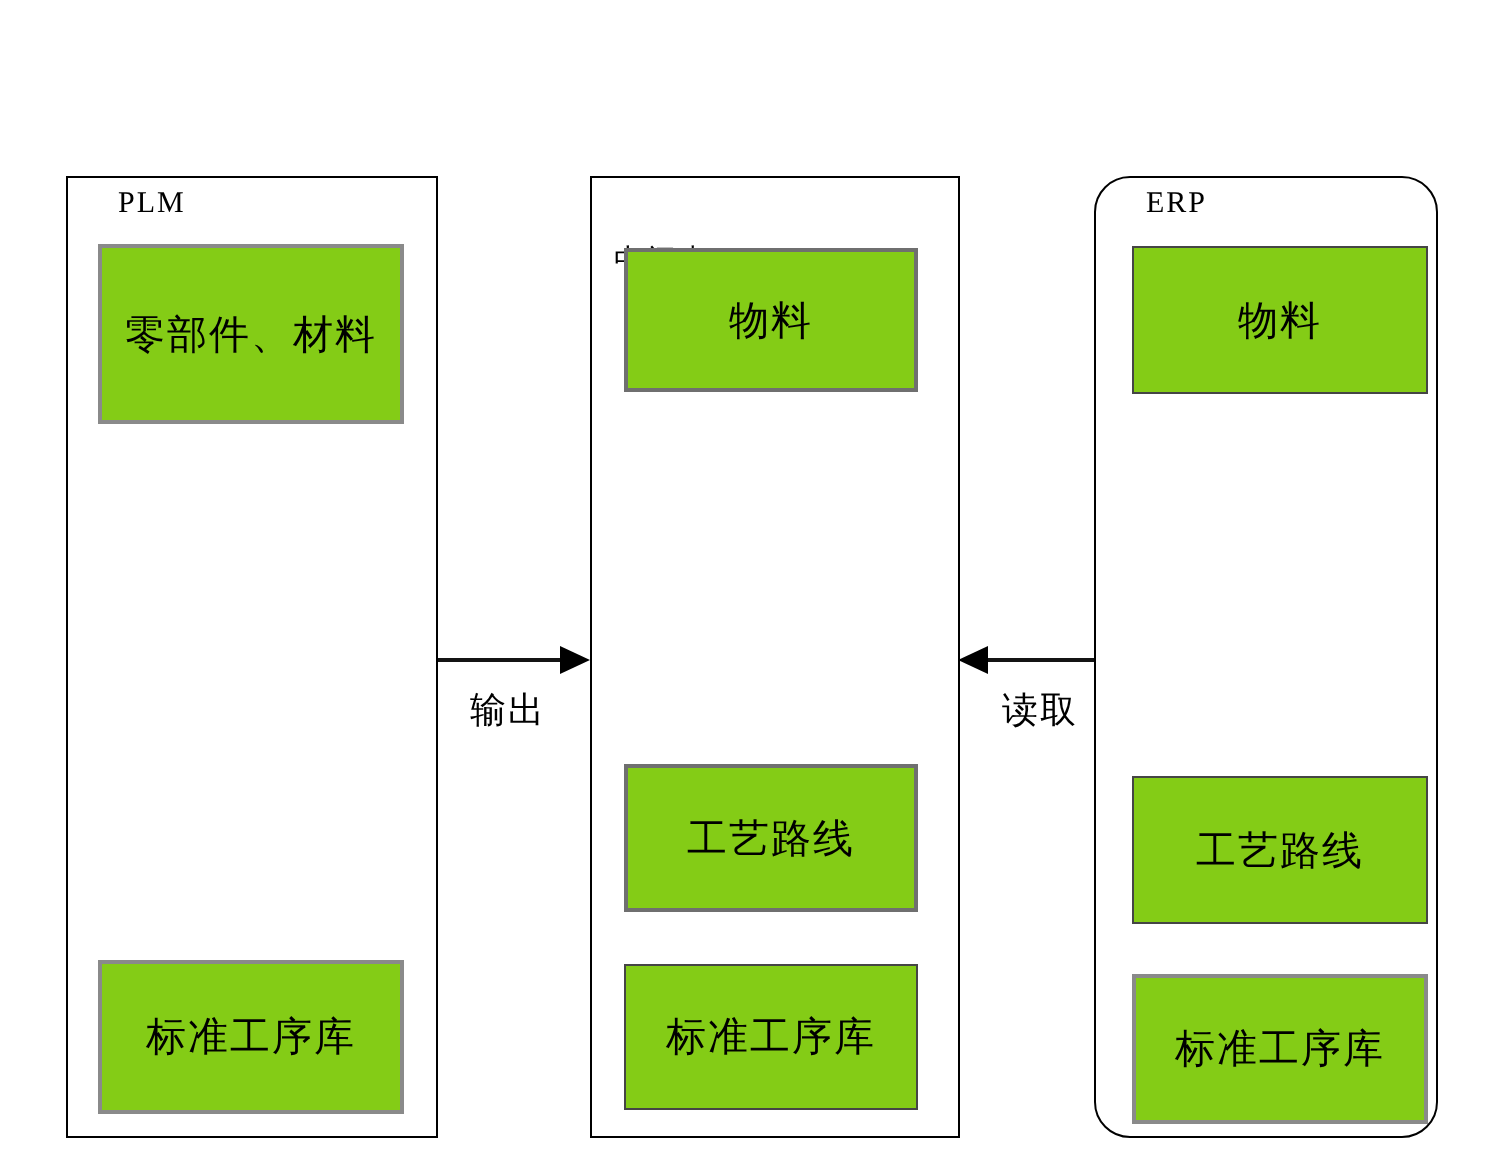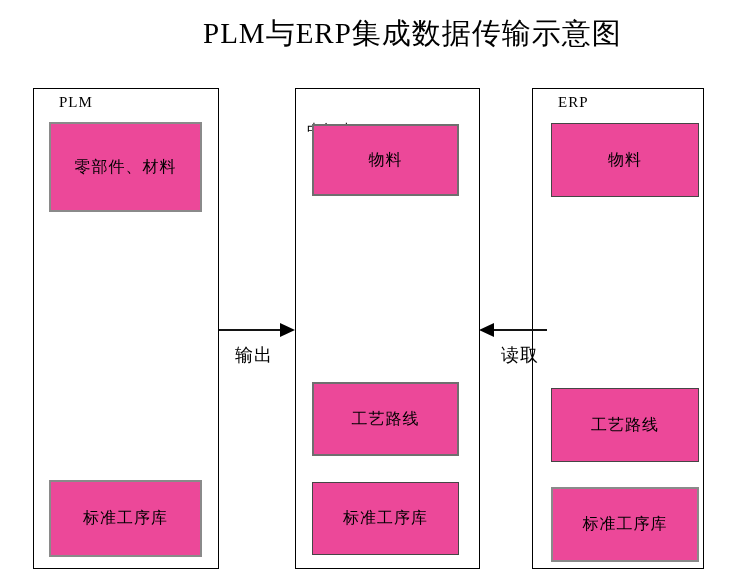--- a/index.html
+++ b/index.html
@@ -28,39 +28,39 @@
   .container {
     position: absolute;
     top: 88px;
     height: 481px;
     border: 1px solid #000000;
     background: #ffffff;
     box-sizing: border-box;
   }
   .container-plm { left: 33px;  width: 186px; }
   .container-mid { left: 295px; width: 185px; }
-  .container-erp { left: 532px; width: 172px; }
+  .container-erp { left: 547px; width: 172px; border-radius: 18px; }
   .container-label {
     position: absolute;
     top: 5px;
     font-size: 15px;
     letter-spacing: 1px;
     white-space: nowrap;
   }
   .container-plm .container-label { left: 25px; }
   .container-mid .container-label { left: 11px; margin-top: 27px; }
   .container-erp .container-label { left: 25px; }
   .box {
     position: absolute;
     box-sizing: border-box;
-    background: #ec4899;
+    background: #84cc16;
     display: flex;
     align-items: center;
     justify-content: center;
-    font-size: 16px;
+    font-size: 20px;
     letter-spacing: 1px;
     white-space: nowrap;
     text-align: center;
   }
   
   .plm-box { left: 15px; width: 153px; border: 2px solid #8a8a8a; }
   .plm-b1 { top: 33px;  height: 90px; }
   .plm-b2 { top: 164px; height: 68px; }
   .plm-b3 { top: 293px; height: 73px; }
   .plm-b4 { top: 391px; height: 77px; }
@@ -102,21 +102,20 @@
     white-space: nowrap;
   }
   .arrow-label-output { left: 235px; }
   .arrow-label-read   { left: 501px; }
 </style>
 </head>
 <body>
 
 <div class="canvas">
 
-  <div class="title">PLM与ERP集成数据传输示意图</div>
 
   <div class="container container-plm">
     <div class="container-label">PLM</div>
     <div class="box plm-box plm-b1">零部件、材料</div>
     <div class="box plm-box plm-b4">标准工序库</div>
   </div>
 
   <div class="container container-mid">
     <div class="container-label">中间表</div>
     <div class="box mid-box mid-b1">物料</div>

